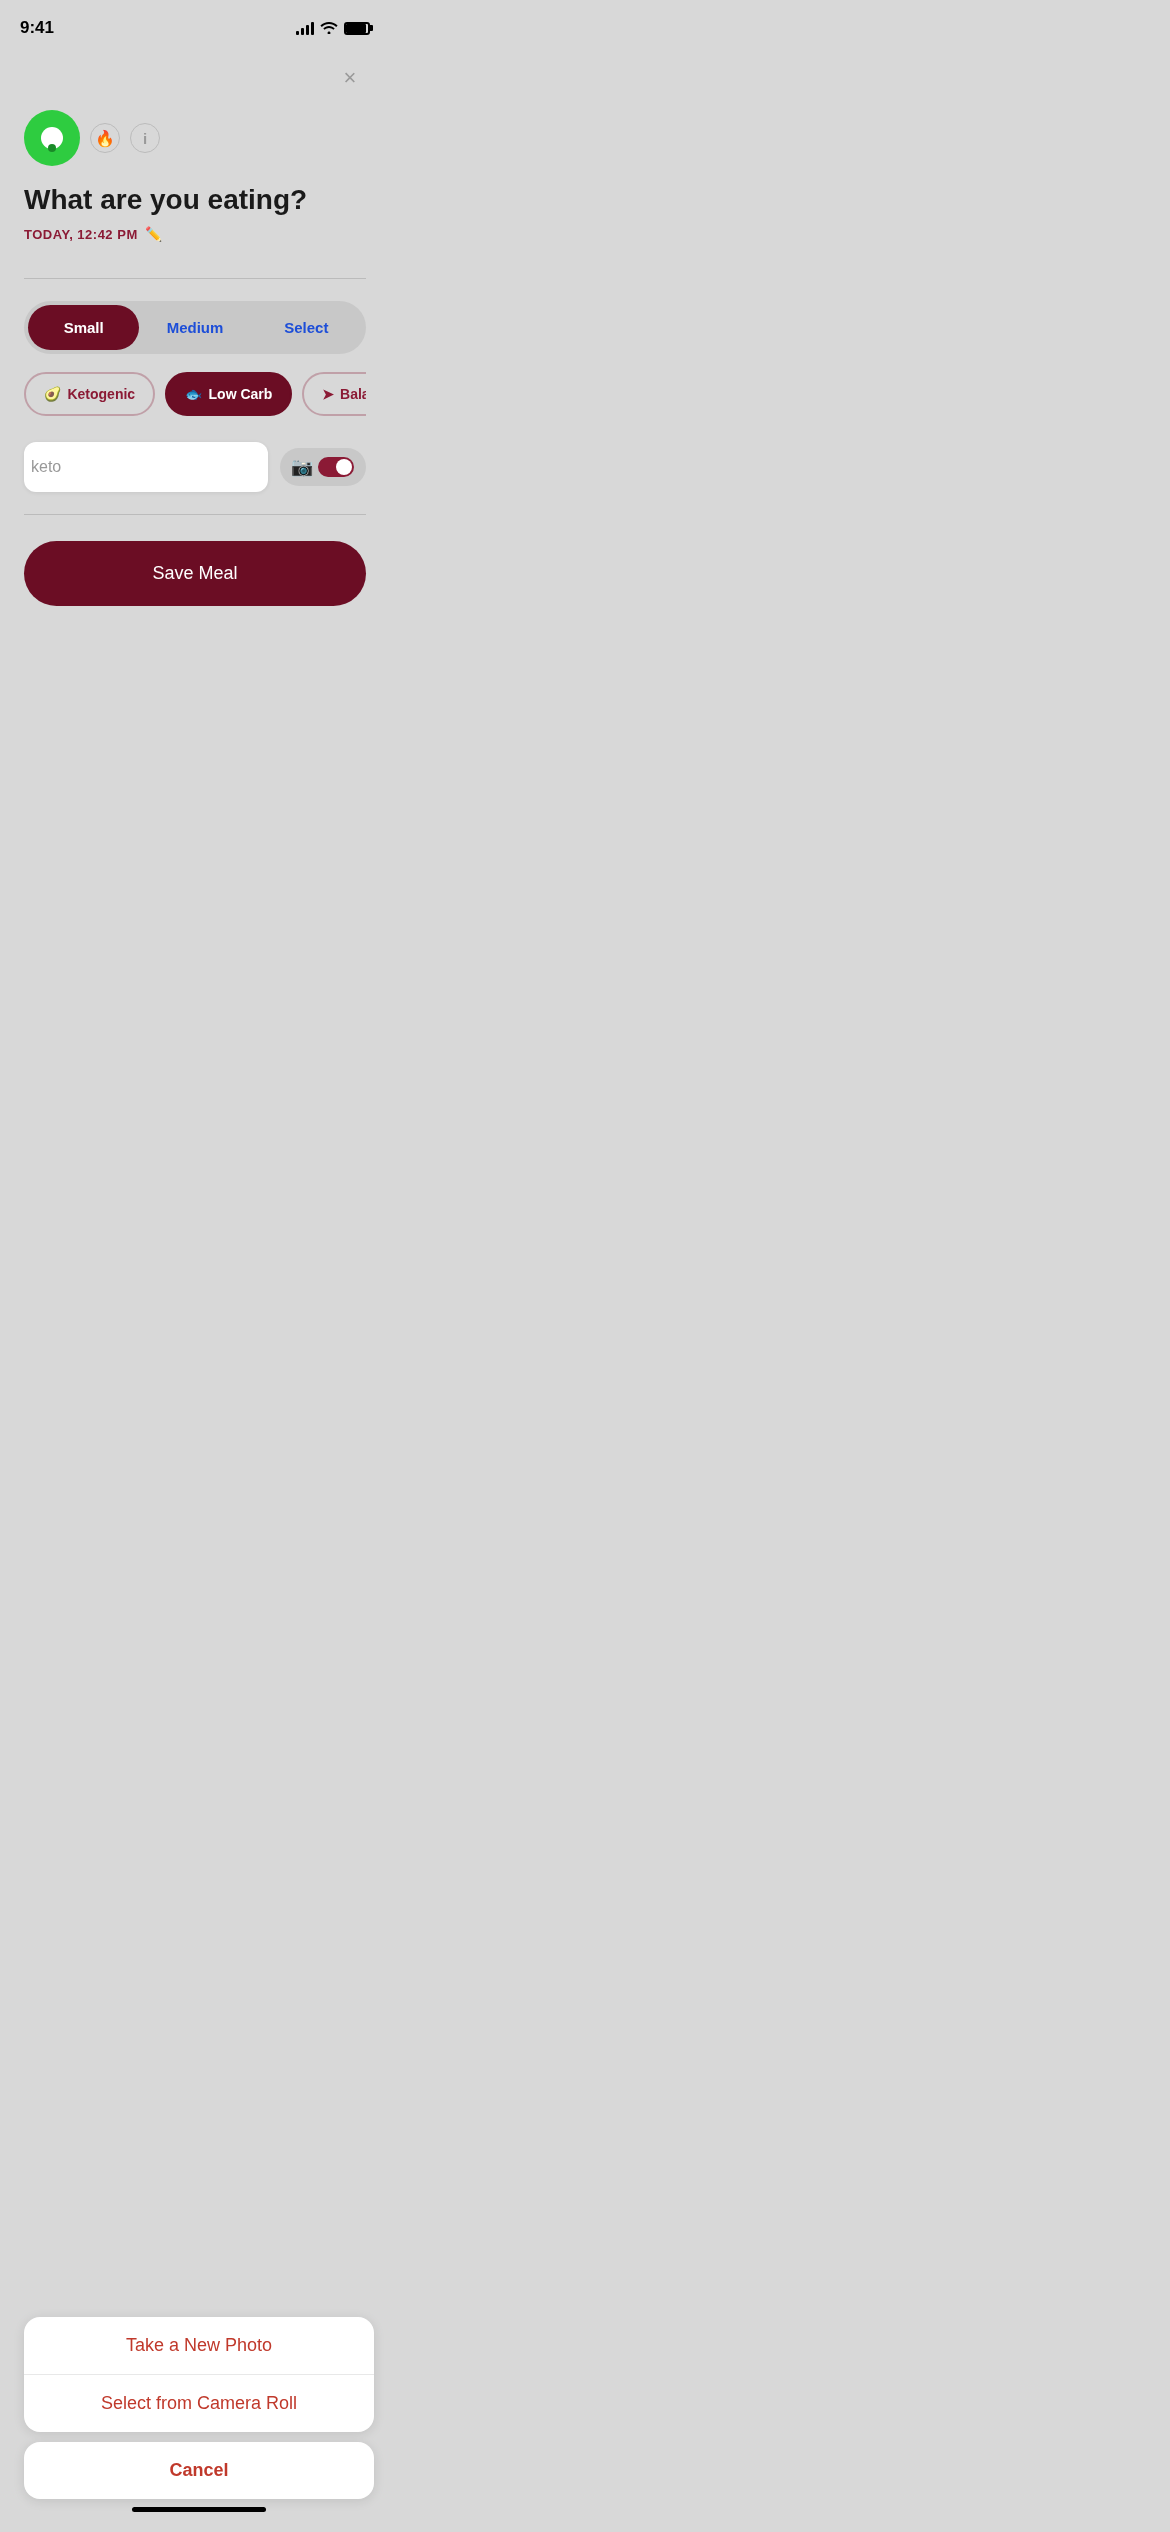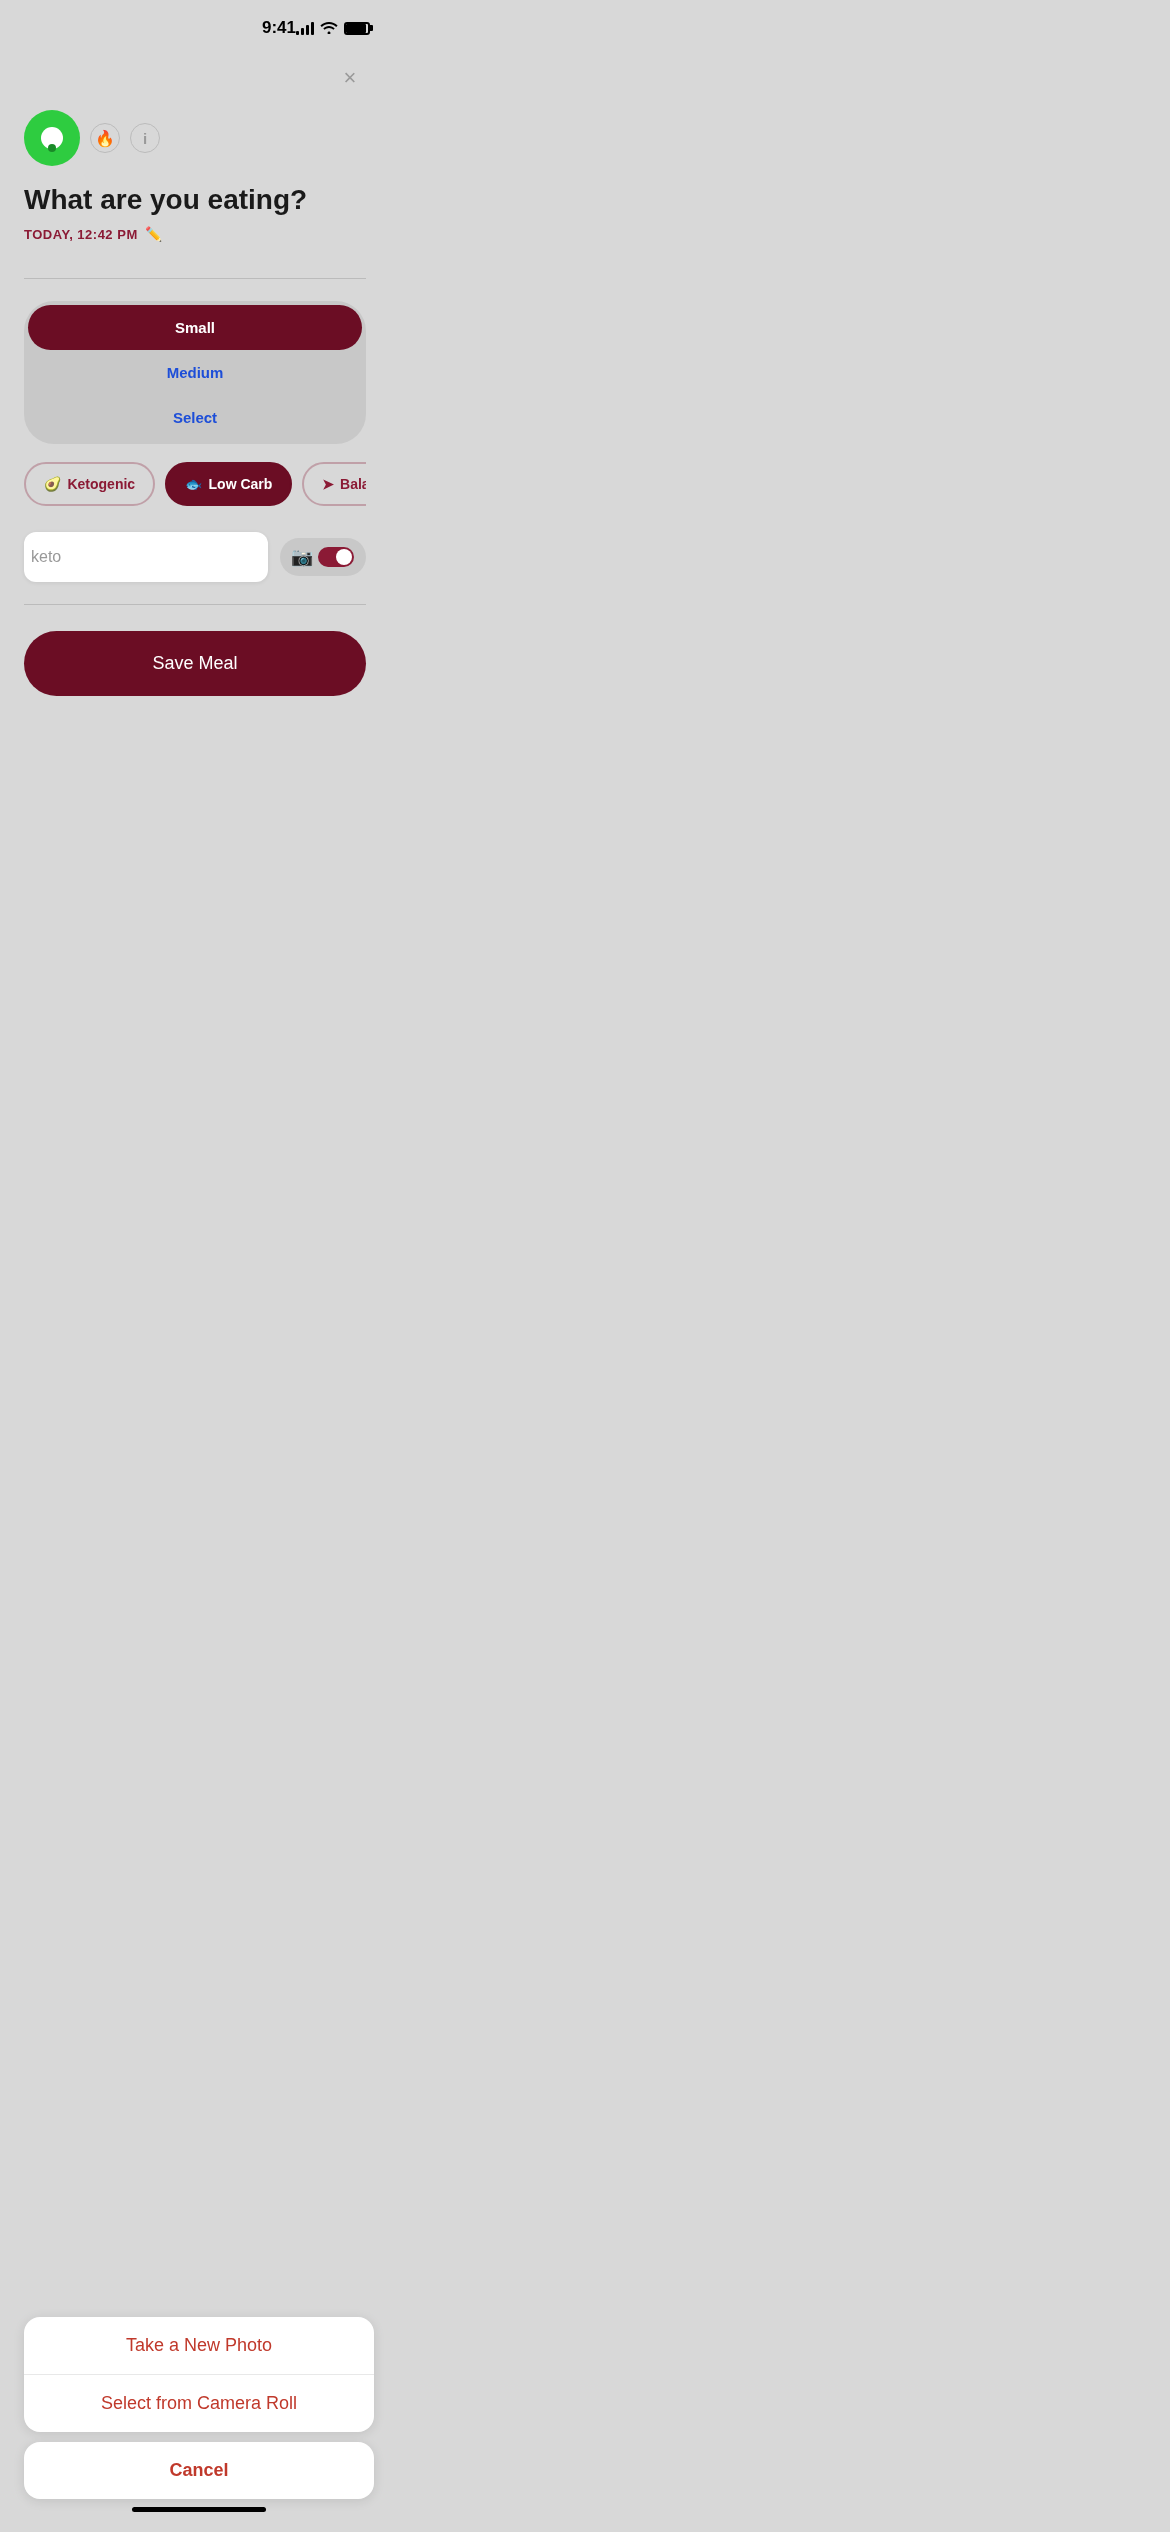--- a/index.html
+++ b/index.html
@@ -9,21 +9,21 @@
       width: 390px;
       min-height: 844px;
       background: #d8d8d8;
       font-family: -apple-system, BlinkMacSystemFont, 'Helvetica Neue', sans-serif;
       position: relative;
       overflow-x: hidden;
     }
 
     .status-bar {
       display: flex;
-      justify-content: flex-end;
+      justify-content: space-between;
       align-items: center;
       padding: 14px 20px 8px 20px;
       height: 50px;
     }
 
     .status-time {
       font-size: 17px;
       font-weight: 600;
       color: #000;
     }
@@ -201,21 +201,20 @@
     }
 
     
     .size-selector {
       display: flex;
       background: #c8c8c8;
       border-radius: 30px;
       padding: 4px;
       margin-bottom: 18px;
       gap: 0;
-      flex-direction: column;
     }
 
     .size-btn {
       flex: 1;
       padding: 14px 0;
       border: none;
       background: transparent;
       border-radius: 26px;
       font-size: 15px;
       font-weight: 600;

